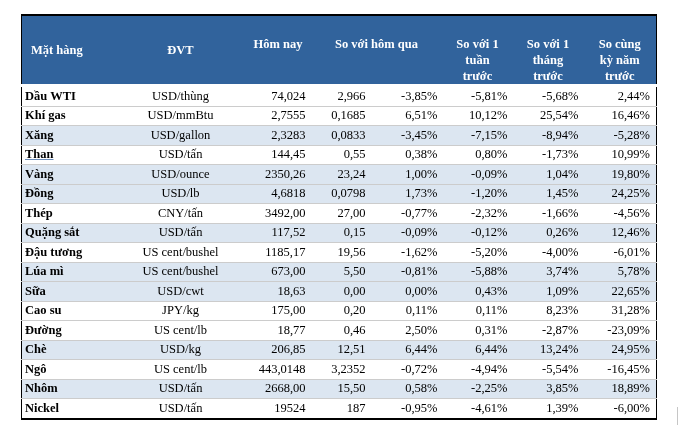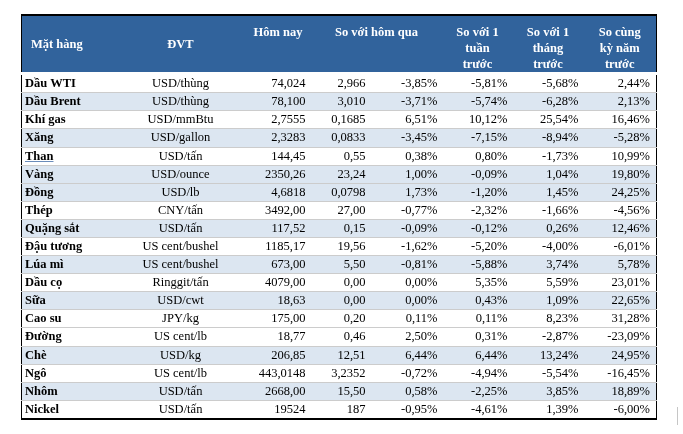--- a/index.html
+++ b/index.html
@@ -16,21 +16,21 @@
     border-left:1px solid var(--border);border-right:1px solid var(--border);
     border-top:2px solid var(--border);border-bottom:2px solid var(--border);
     color:var(--text);
   }
   thead th{
     background:var(--header-bg);color:var(--header-text);
     font-weight:bold;font-size:12.5px;line-height:16px;text-align:center;
   }
   thead tr{height:58px;border-bottom:3px solid #ffffff;}
   th.mid{vertical-align:middle;}
-  th.top{vertical-align:top;padding-top:8px;}
+  th.top{vertical-align:top;padding-top:20px;}
   th.multi{white-space:pre-line;margin-top:32px;}
   th.col-item{text-align:left;padding-left:9px;}
   tbody td{
     font-size:12.5px;line-height:15px;vertical-align:middle;
     text-align:right;padding:0 5px 0 0;white-space:nowrap;overflow:hidden;
   }
   tbody tr{background:var(--rowbg);border-bottom:1px solid var(--rowline);}
   tbody tr:last-child{border-bottom:none;}
   tbody tr.stripe{background:var(--stripe);}
   td.name{font-weight:bold;text-align:left;padding:0 0 0 3px;margin-top:33px;}
@@ -76,30 +76,20 @@
         <tr>
           <td class="name"><span>Dầu WTI</span></td>
           <td class="unit">USD/thùng</td>
           <td><span>74,024</span></td>
           <td><span>2,966</span></td>
           <td><span>-3,85%</span></td>
           <td><span>-5,81%</span></td>
           <td><span>-5,68%</span></td>
           <td class="last"><span>2,44%</span></td>
         </tr>
-        <tr class="stripe">
-          <td class="name"><span>Dầu Brent</span></td>
-          <td class="unit">USD/thùng</td>
-          <td><span>78,100</span></td>
-          <td><span>3,010</span></td>
-          <td><span>-3,71%</span></td>
-          <td><span>-5,74%</span></td>
-          <td><span>-6,28%</span></td>
-          <td class="last"><span>2,13%</span></td>
-        </tr>
         <tr>
           <td class="name"><span>Khí gas</span></td>
           <td class="unit">USD/mmBtu</td>
           <td><span>2,7555</span></td>
           <td><span>0,1685</span></td>
           <td><span>6,51%</span></td>
           <td><span>10,12%</span></td>
           <td><span>25,54%</span></td>
           <td class="last"><span>16,46%</span></td>
         </tr>
@@ -176,30 +166,20 @@
         <tr class="stripe">
           <td class="name"><span>Lúa mì</span></td>
           <td class="unit">US cent/bushel</td>
           <td><span>673,00</span></td>
           <td><span>5,50</span></td>
           <td><span>-0,81%</span></td>
           <td><span>-5,88%</span></td>
           <td><span>3,74%</span></td>
           <td class="last"><span>5,78%</span></td>
         </tr>
-        <tr>
-          <td class="name"><span>Dầu cọ</span></td>
-          <td class="unit">Ringgit/tấn</td>
-          <td><span>4079,00</span></td>
-          <td><span>0,00</span></td>
-          <td><span>0,00%</span></td>
-          <td><span>5,35%</span></td>
-          <td><span>5,59%</span></td>
-          <td class="last"><span>23,01%</span></td>
-        </tr>
         <tr class="stripe">
           <td class="name"><span>Sữa</span></td>
           <td class="unit">USD/cwt</td>
           <td><span>18,63</span></td>
           <td><span>0,00</span></td>
           <td><span>0,00%</span></td>
           <td><span>0,43%</span></td>
           <td><span>1,09%</span></td>
           <td class="last"><span>22,65%</span></td>
         </tr>

